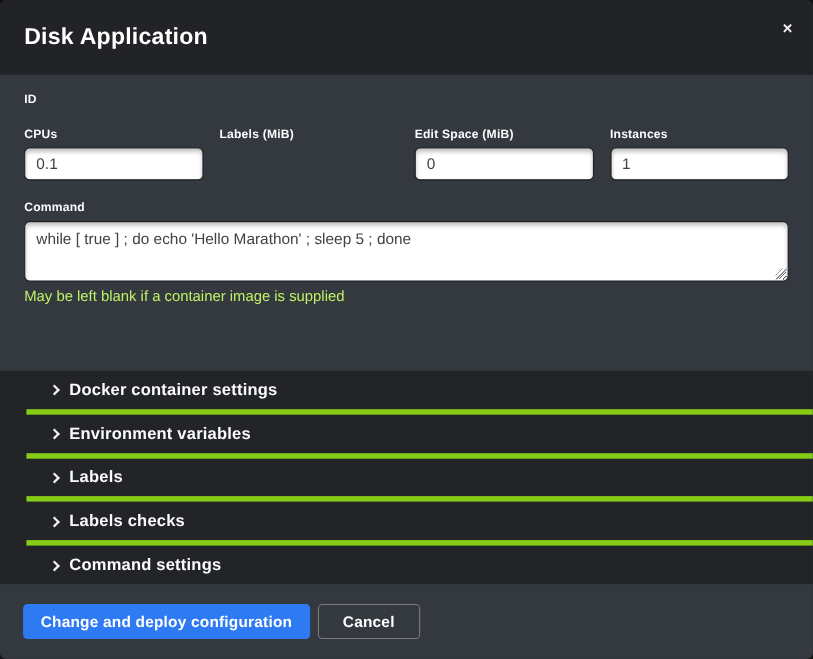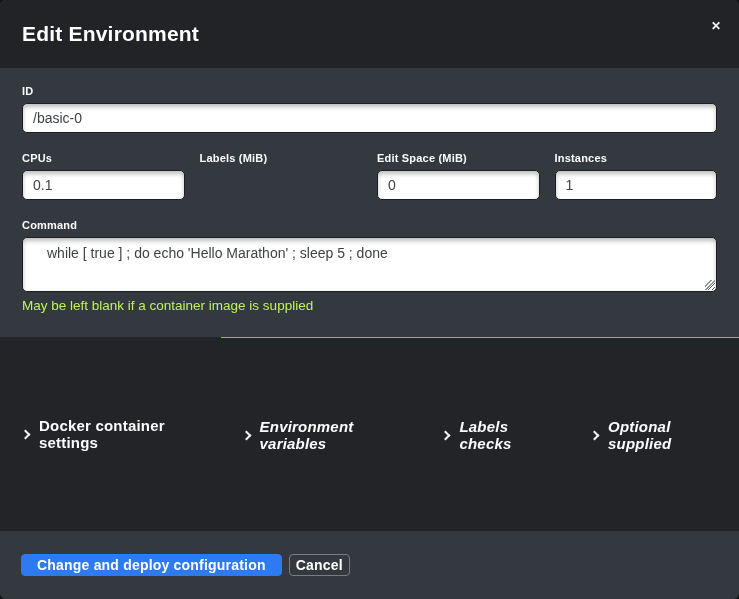--- a/index.html
+++ b/index.html
@@ -70,21 +70,21 @@
   .form-group { margin-bottom: 19px; }
   .form-row {
     display: grid;
     grid-template-columns: repeat(4, 1fr);
     gap: 15px;
     margin-bottom: 19px;
   }
   .textarea-wrap { position: relative; }
   textarea.text-input {
     height: 55px;
-    padding: 6px 24px;
+    padding: 6px 10px;
     resize: vertical;
     line-height: 1.3;
     display: block;
   }
   .resize-grip {
     position: absolute;
     right: 2px; bottom: 2px;
     width: 10px; height: 10px;
     pointer-events: none;
     background:
@@ -94,30 +94,31 @@
     margin-top: 6px;
     color: #bef264;
     font-size: 13.5px;
   }
   
   .accordion {
     flex: 0 0 194px;
     height: 194px;
     background: #232428;
     display: flex;
-    flex-direction: row;
+    flex-direction: column;
+    padding-left: 24px;
   }
   .accordion-row {
     flex: 1 1 auto;
     display: flex;
     align-items: center;
     padding: 0 22px;
     cursor: pointer;
   }
-  .accordion-row + .accordion-row { border-top: 1px solid #84cc16; font-style: italic; }
+  .accordion-row + .accordion-row { border-top: 5px solid #84cc16; }
   .chevron-icon {
     width: 7px; height: 7px;
     border-top: 2px solid #eef0f2;
     border-right: 2px solid #eef0f2;
     transform: rotate(45deg);
     display: inline-block;
     margin-right: 10px;
     margin-top: 1px;
     flex: 0 0 auto;
   }
@@ -131,58 +132,57 @@
   .modal-footer {
     flex: 0 0 68px;
     height: 68px;
     background: #34383f;
     display: flex;
     align-items: center;
     padding: 0 21px;
     gap: 7px;
   }
   .btn {
-    height: 22px;
+    height: 32px;
     border-radius: 4px;
     font-family: "Liberation Sans", sans-serif;
     font-size: 14px;
     font-weight: 700;
     cursor: pointer;
     display: inline-flex;
     align-items: center;
     letter-spacing: 0.2px;
   }
   .btn-primary {
     background: #2e7af2;
     color: #ffffff;
     border: 1px solid #2e7af2;
     padding: 0 15px;
   }
   .btn-cancel {
     background: transparent;
     color: #ffffff;
     border: 1px solid #797d82;
-    padding: 0 6px;
+    padding: 0 22px;
   }
 </style>
 </head>
 <body>
 
 <div class="modal">
 
   <div class="modal-header">
-    <div class="modal-title">Edit Environment</div>
+    <div class="modal-title">Disk Application</div>
     <div class="close-btn">✕</div>
   </div>
 
   <div class="modal-body">
 
     <div class="form-group">
       <label class="field-label">ID</label>
-      <input class="text-input" type="text" value="/basic-0" style="">
     </div>
 
     <div class="form-row">
       <div>
         <label class="field-label">CPUs</label>
         <input class="text-input" type="text" value="0.1" style="">
       </div>
       <div>
         <label class="field-label">Labels (MiB)</label>
       </div>
@@ -211,25 +211,29 @@
     <div class="accordion-row">
       <span class="chevron-icon"></span>
       <span class="accordion-label">Docker container settings</span>
     </div>
     <div class="accordion-row">
       <span class="chevron-icon"></span>
       <span class="accordion-label">Environment variables</span>
     </div>
     <div class="accordion-row">
       <span class="chevron-icon"></span>
+      <span class="accordion-label">Labels</span>
+    </div>
+    <div class="accordion-row">
+      <span class="chevron-icon"></span>
       <span class="accordion-label">Labels checks</span>
     </div>
     <div class="accordion-row">
       <span class="chevron-icon"></span>
-      <span class="accordion-label">Optional supplied</span>
+      <span class="accordion-label">Command settings</span>
     </div>
   </div>
 
   <div class="modal-footer">
     <button class="btn btn-primary">Change and deploy configuration</button>
     <button class="btn btn-cancel">Cancel</button>
   </div>
 
 </div>
 

